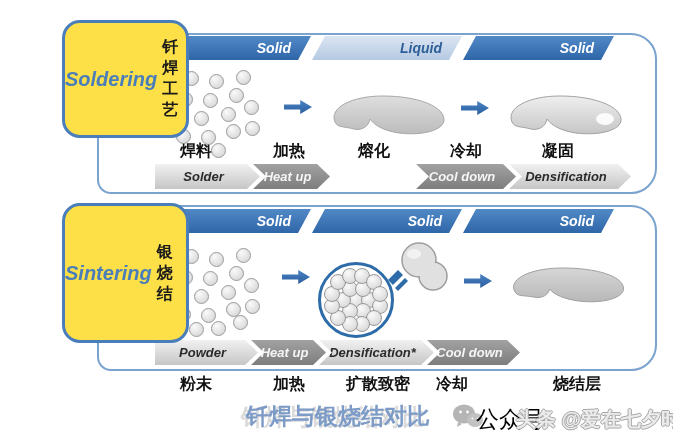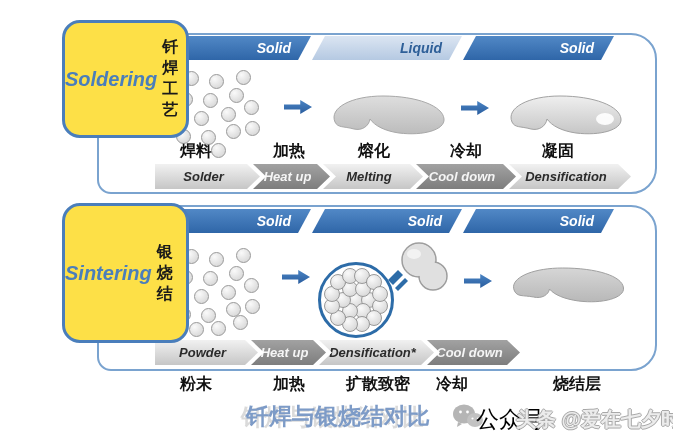--- a/index.html
+++ b/index.html
@@ -88,23 +88,20 @@
   <span class="zh-label" style="left:289px;top:141px;">加热</span>
   <span class="zh-label" style="left:374px;top:141px;">熔化</span>
   <span class="zh-label" style="left:466px;top:141px;">冷却</span>
   <span class="zh-label" style="left:558px;top:141px;">凝固</span>
 
   <div class="chev light first" style="left:155px;top:164px;width:105px;">
       <span>Solder</span>
     </div>
   <div class="chev dark" style="left:253px;top:164px;width:77px;">
       <span>Heat up</span>
-    </div>
-  <div class="chev light" style="left:323px;top:164px;width:100px;">
-      <span>Melting</span>
     </div>
   <div class="chev dark" style="left:416px;top:164px;width:100px;">
       <span>Cool down</span>
     </div>
   <div class="chev light" style="left:509px;top:164px;width:122px;">
       <span>Densification</span>
     </div>
 
   <div class="arrow" style="left:284px;top:100px;"></div>
   <div class="arrow" style="left:461px;top:101px;"></div>

